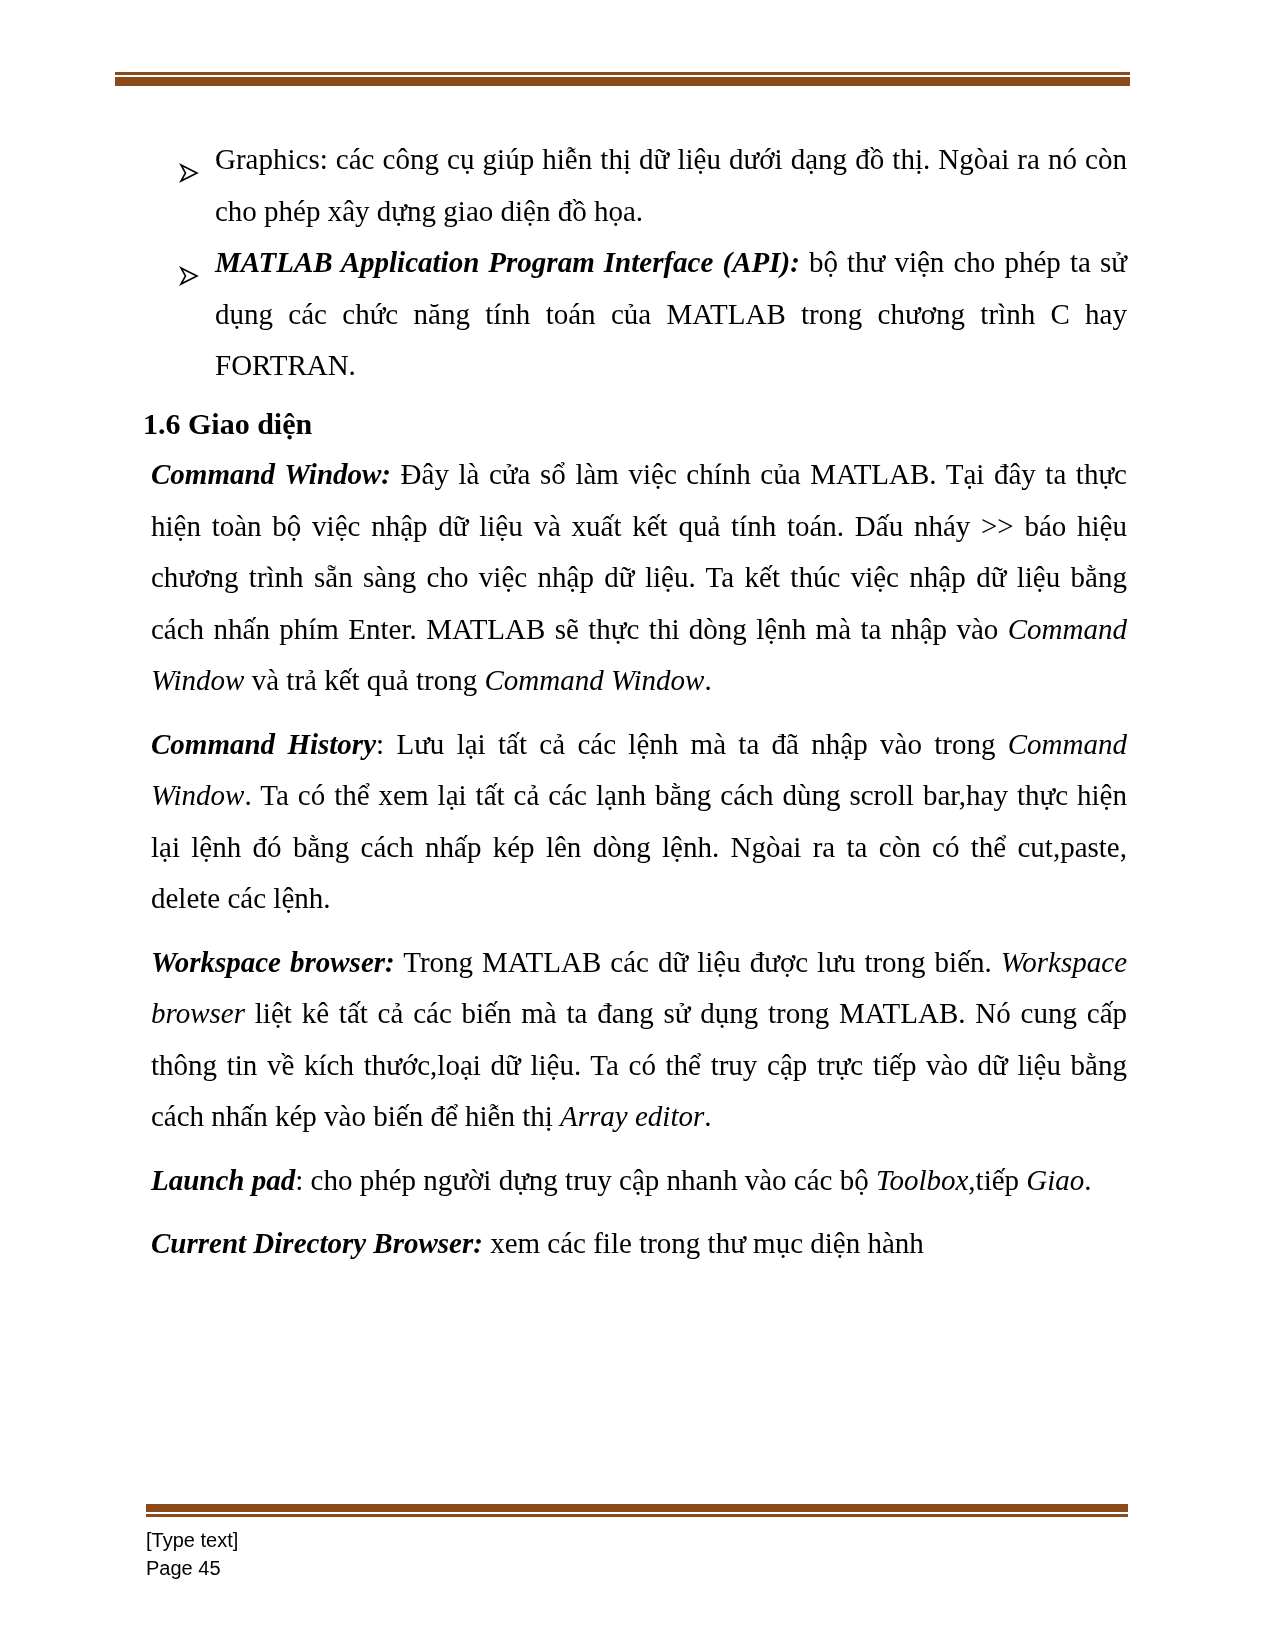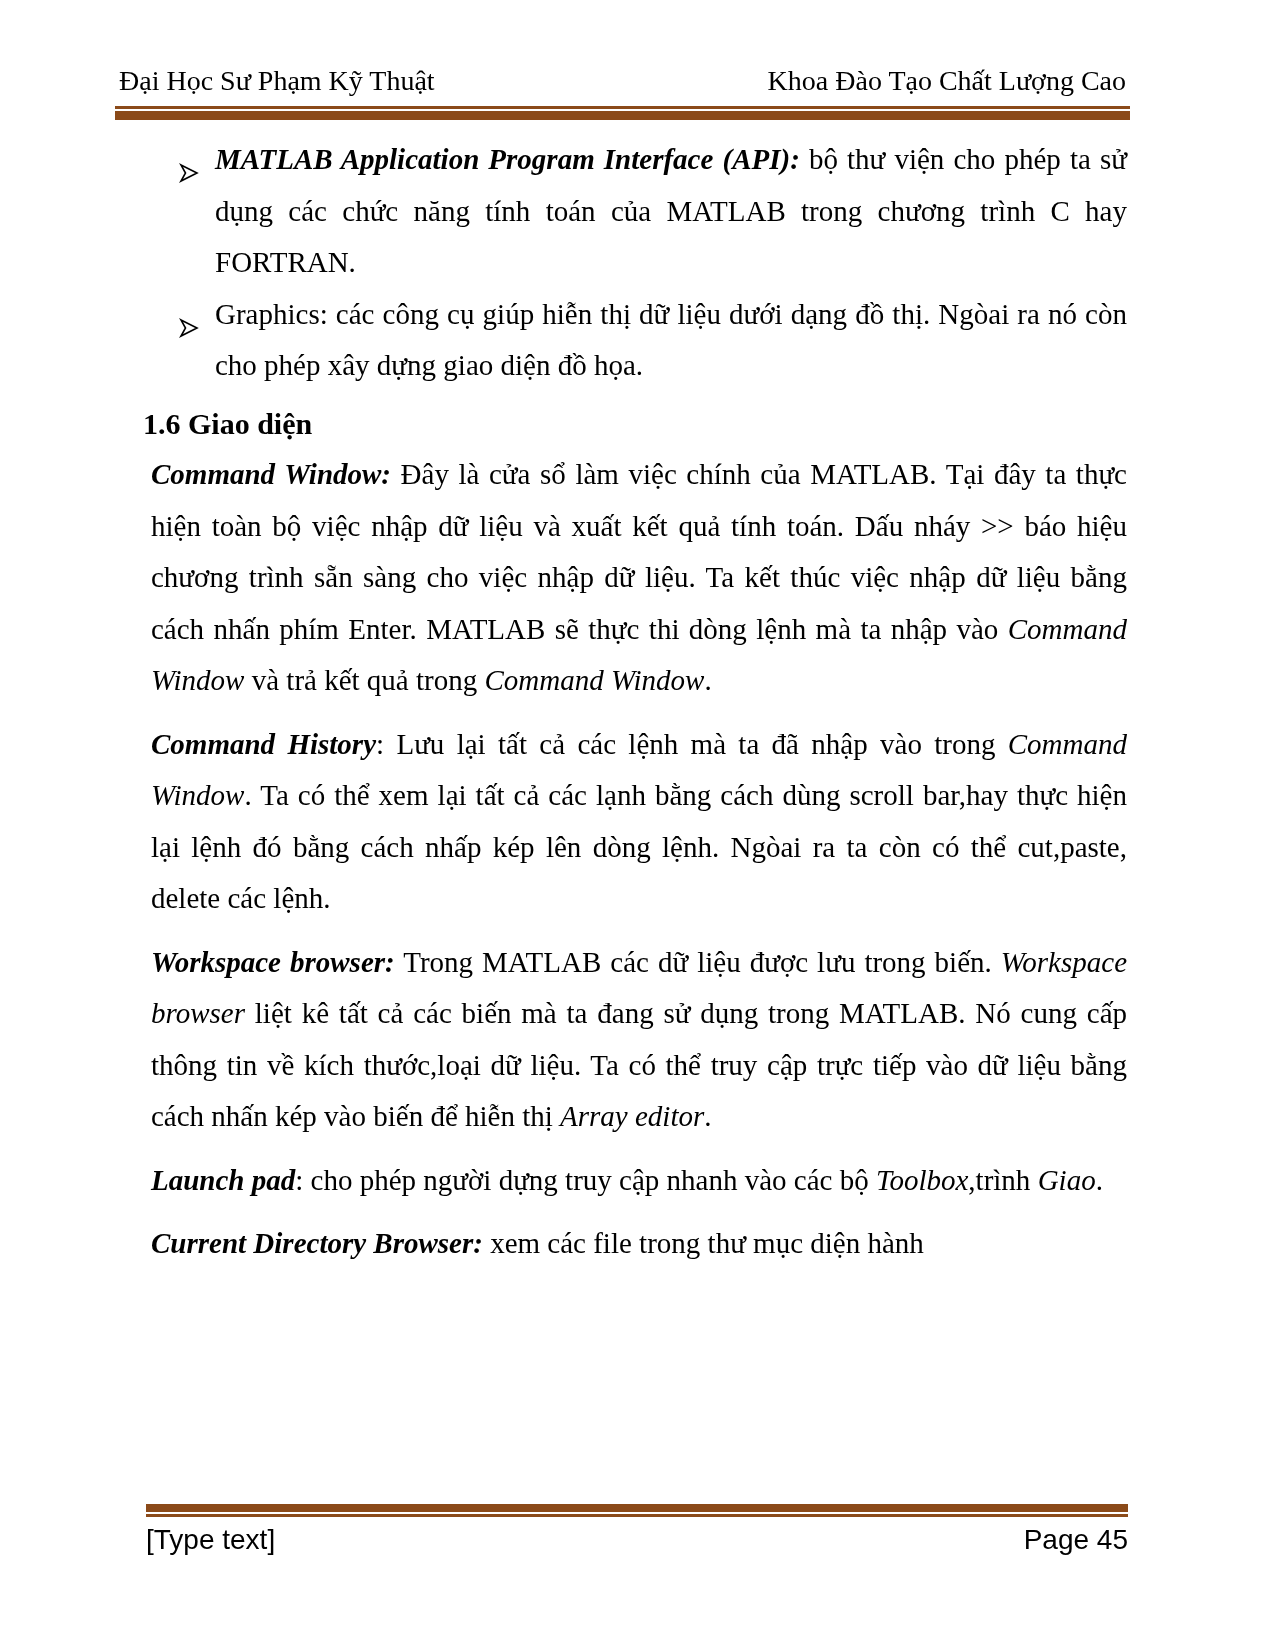--- a/index.html
+++ b/index.html
@@ -43,74 +43,70 @@
   .i  { font-style: italic; }
 
   
   .page-footer { position: absolute; top: 1504px; left: 146px; right: 147px; }
   .fr-thick { height: 8px; background: var(--rule); margin-bottom: 2px; }
   .fr-thin  { height: 3px; background: var(--rule); }
   .footer-row {
     display: flex; justify-content: space-between; align-items: baseline;
     margin-top: 9px;
     font-family: "Liberation Sans", "DejaVu Sans", sans-serif;
-    font-size: 28px; line-height: 28px;
+    font-size: 20px; line-height: 28px; flex-direction: column;
   }
   :root { --rule: #8B4A19; }
 </style>
 </head>
 <body>
 
 <div class="page">
 
   <header class="page-header">
-    <div class="header-row">
-      <span>Đại Học Sư Phạm Kỹ Thuật</span>
-      <span>Khoa Đào Tạo Chất Lượng Cao</span>
-    </div>
     <div class="header-rule">
       <div class="hr-thin"></div>
       <div class="hr-thick"></div>
     </div>
   </header>
 
   <main class="content">
 
     <ul class="bullets">
       <li class="bullet-item">
         <span class="bullet-glyph">
           <svg width="22" height="22" viewBox="0 0 22 22" aria-hidden="true">
             <path d="M3 3 L19 11 L3 19 L7.5 11 Z" fill="#ffffff" stroke="#000000" stroke-width="1.6" stroke-linejoin="miter"></path>
           </svg>
         </span>
         <span class="bullet-text">
-          <span class="bi">MATLAB Application Program Interface (API): </span><span>bộ thư viện cho phép ta sử dụng các chức năng tính toán của MATLAB trong chương trình C hay FORTRAN.</span>
+          <span>Graphics: các công cụ giúp hiễn thị dữ liệu dưới dạng đồ thị. Ngòai ra nó còn cho phép xây dựng giao diện đồ họa.</span>
         </span>
       </li>
       <li class="bullet-item">
         <span class="bullet-glyph">
           <svg width="22" height="22" viewBox="0 0 22 22" aria-hidden="true">
             <path d="M3 3 L19 11 L3 19 L7.5 11 Z" fill="#ffffff" stroke="#000000" stroke-width="1.6" stroke-linejoin="miter"></path>
           </svg>
         </span>
         <span class="bullet-text">
-          <span>Graphics: các công cụ giúp hiễn thị dữ liệu dưới dạng đồ thị. Ngòai ra nó còn cho phép xây dựng giao diện đồ họa.</span>
+          <span class="bi">MATLAB Application Program Interface (API): </span><span>bộ thư viện cho phép ta sử dụng các chức năng tính toán của MATLAB trong chương trình C hay FORTRAN.</span>
         </span>
       </li>
     </ul>
 
     <h2 class="section-heading">1.6 Giao diện</h2>
 
     <p class="para"><span class="bi">Command Window:</span><span> Đây là cửa sổ làm việc chính của MATLAB. Tại đây ta thực hiện toàn bộ việc nhập dữ liệu và xuất kết quả tính toán. Dấu nháy &gt;&gt; báo hiệu chương trình sẵn sàng cho việc nhập dữ liệu. Ta kết thúc việc nhập dữ liệu bằng cách nhấn phím Enter. MATLAB sẽ thực thi dòng lệnh mà ta nhập vào </span><span class="i">Command Window</span><span> và trả kết quả trong </span><span class="i">Command Window</span><span>.</span></p>
 
     <p class="para"><span class="bi">Command History</span><span>: Lưu lại tất cả các lệnh mà ta đã nhập vào trong </span><span class="i">Command Window</span><span>. Ta có thể xem lại tất cả các lạnh bằng cách dùng scroll bar,hay thực hiện lại lệnh đó bằng cách nhấp kép lên dòng lệnh. Ngòai ra ta còn có thể cut,paste, delete các lệnh.</span></p>
 
     <p class="para"><span class="bi">Workspace browser:</span><span> Trong MATLAB các dữ liệu được lưu trong biến. </span><span class="i">Workspace browser</span><span> liệt kê tất cả các biến mà ta đang sử dụng trong MATLAB. Nó cung cấp thông tin về kích thước,loại dữ liệu. Ta có thể truy cập trực tiếp vào dữ liệu bằng cách nhấn kép vào biến để hiễn thị </span><span class="i">Array editor</span><span>.</span></p>
 
-    <p class="para"><span class="bi">Launch pad</span><span>: cho phép người dựng truy cập nhanh vào các bộ </span><span class="i">Toolbox</span><span>,trình </span><span class="i">Giao</span><span>.</span></p>
+    <p class="para"><span class="bi">Launch pad</span><span>: cho phép người dựng truy cập nhanh vào các bộ </span><span class="i">Toolbox</span><span>,tiếp </span><span class="i">Giao</span><span>.</span></p>
 
 
     <p class="para"><span class="bi">Current Directory Browser:</span><span> xem các file trong thư mục diện hành</span></p>
 
   </main>
 
   <footer class="page-footer">
     <div class="footer-rule">
       <div class="fr-thick"></div>
       <div class="fr-thin"></div>

